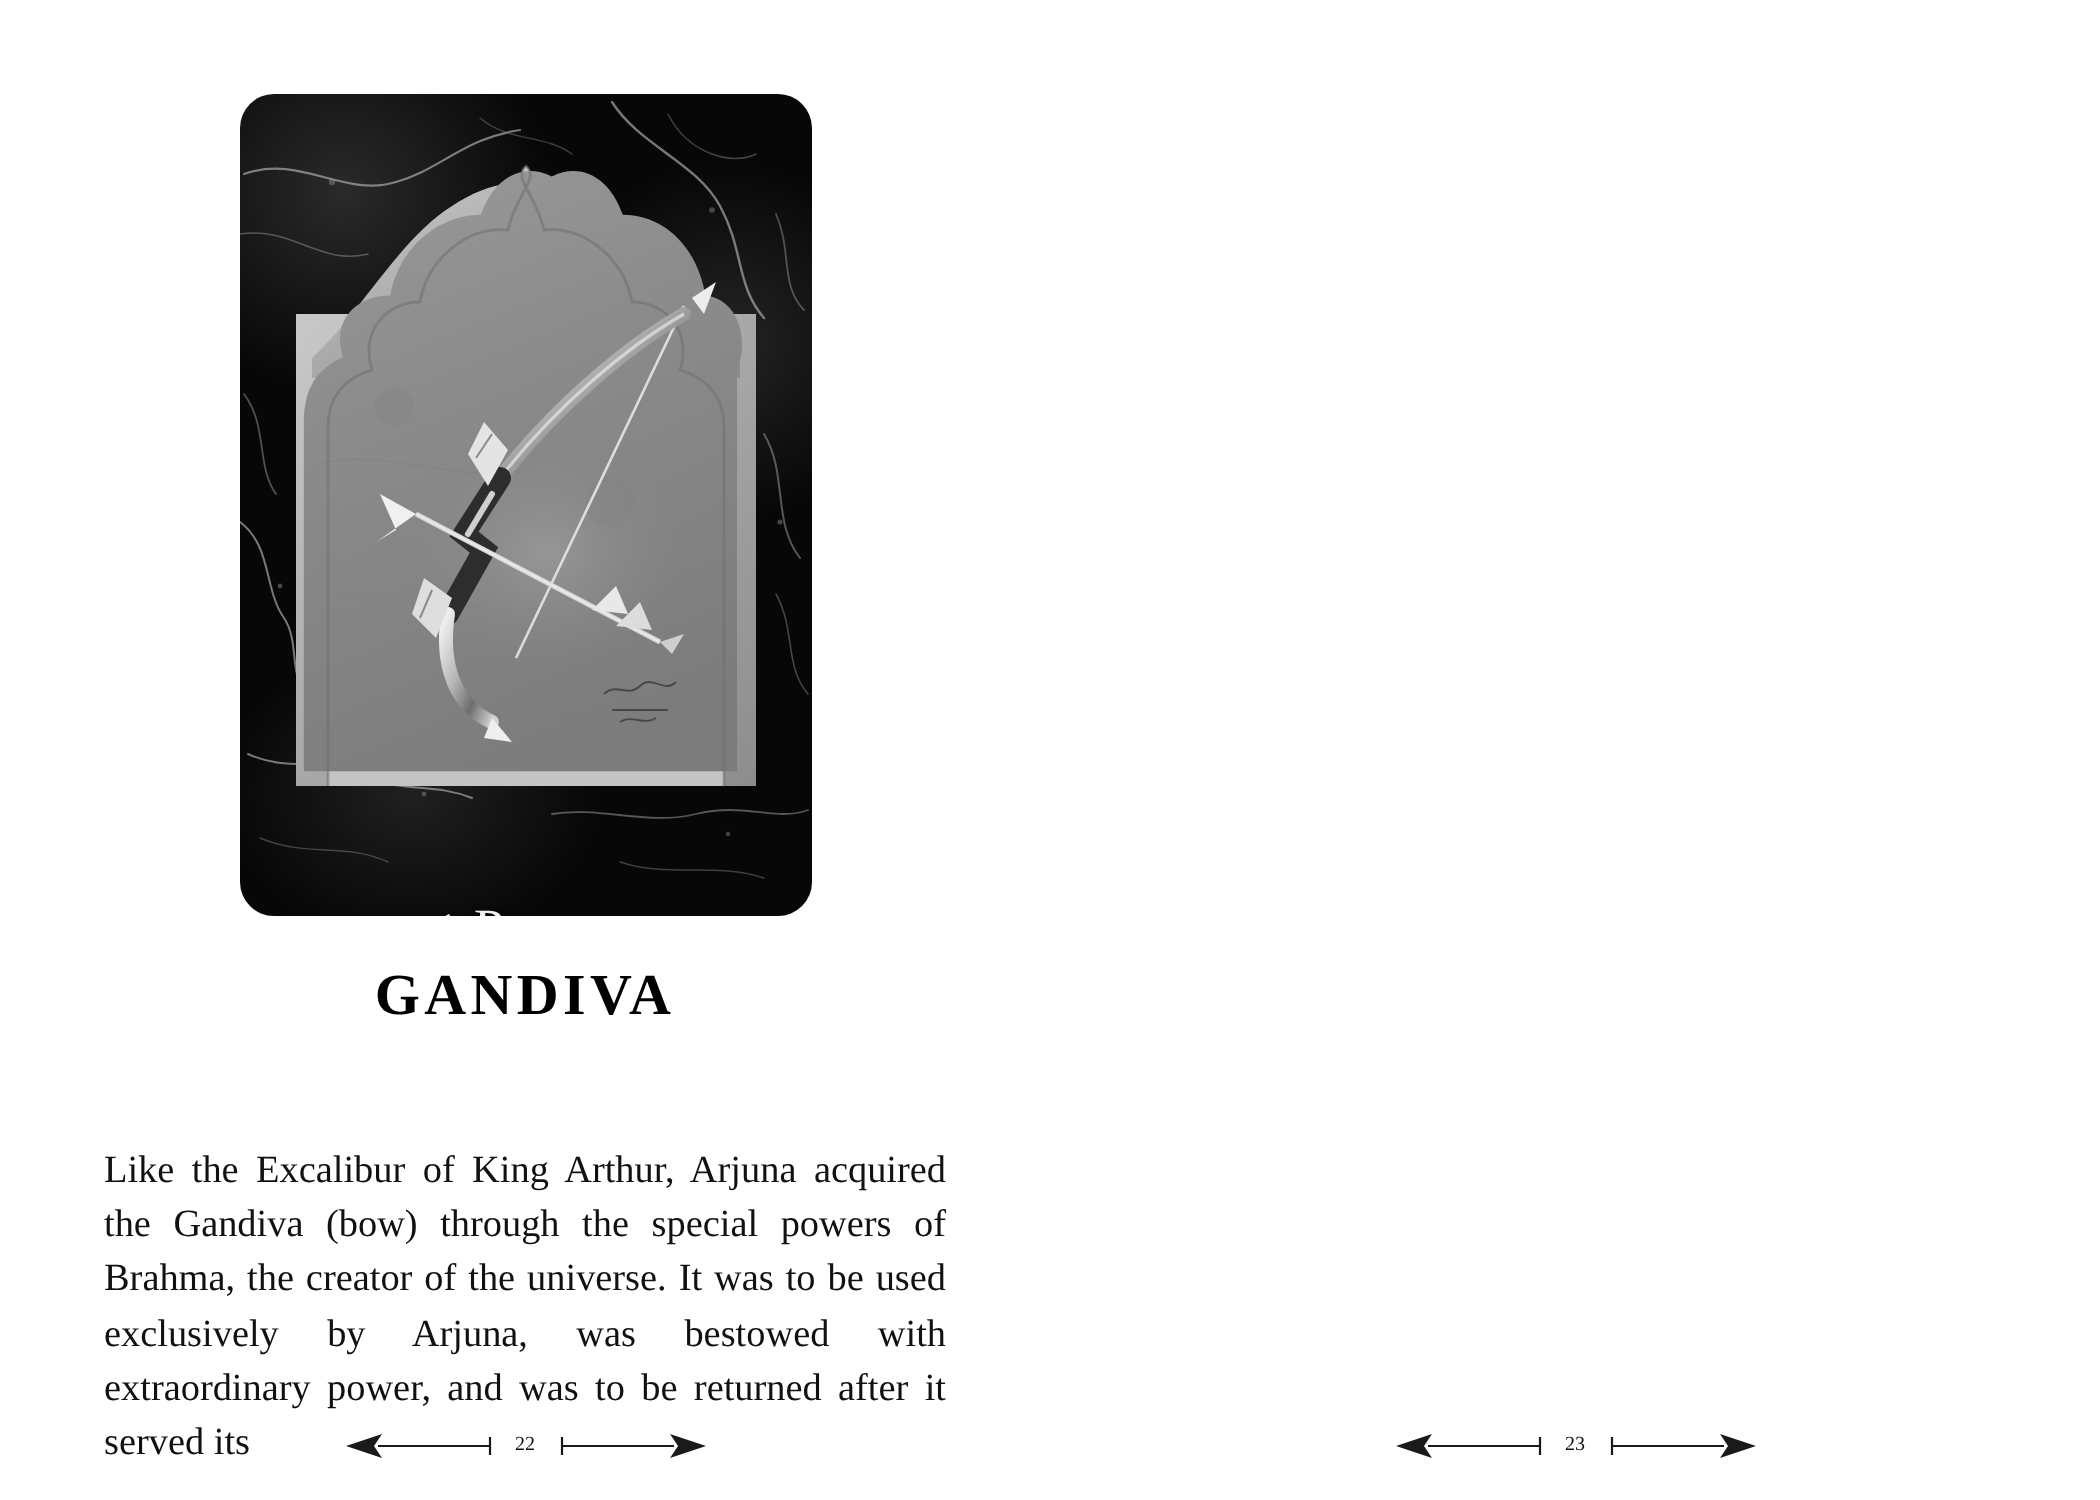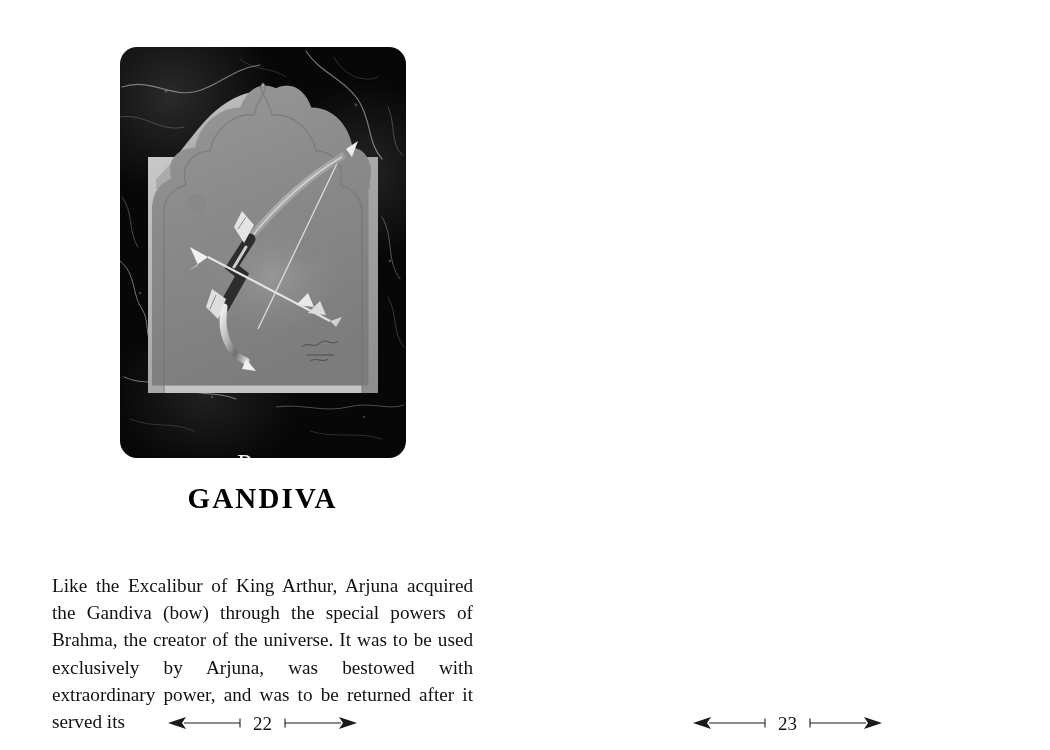--- a/index.html
+++ b/index.html
@@ -105,21 +105,21 @@
     position: absolute;
     bottom: 12px;
     width: 525px;
     height: 30px;
     display: flex;
     align-items: center;
     justify-content: center;
     gap: 0;
   }
   .folio-num {
-    font-size: 19px;
+    font-size: 10px;
     color: #111;
     padding: 0 9px;
     line-height: 1;
   }
   .folio svg { display: block; }
 </style>
 </head>
 <body>
 
 <div class="spread">

